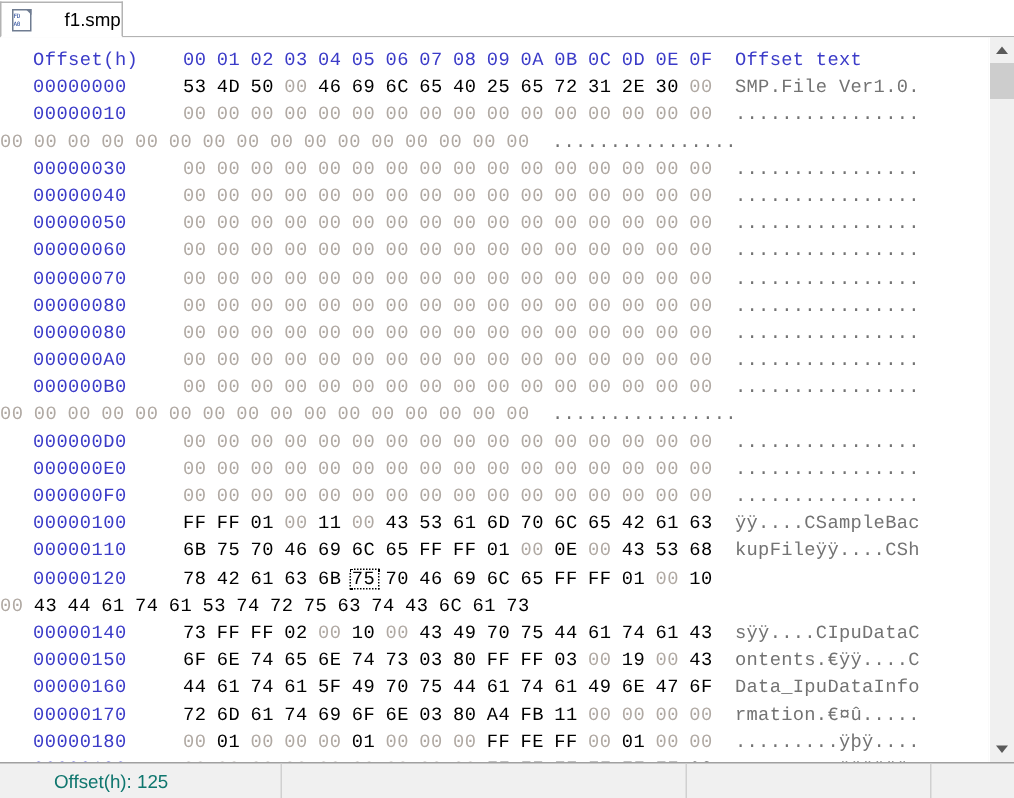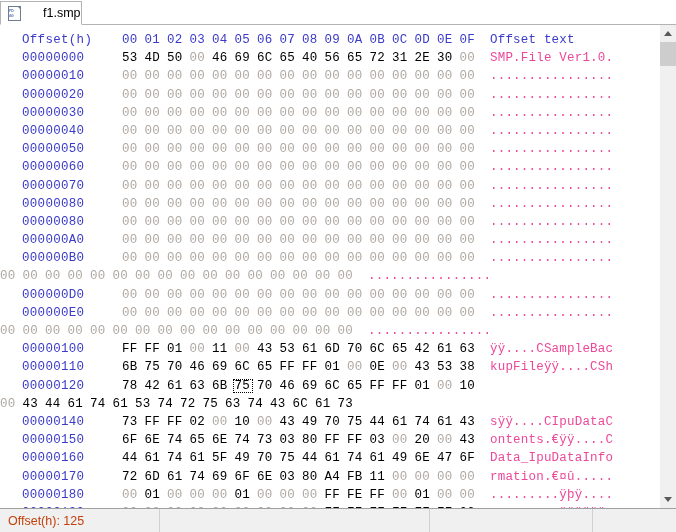--- a/index.html
+++ b/index.html
@@ -144,21 +144,21 @@
     position: absolute;
     left: -2px;
     top: 2px;
     width: 20px;
     height: 14px;
     border: 1px dotted #000000;
     box-sizing: border-box;
   }
   .col-text {
     padding-left: 8px;
-    color: #ec4899;
+    color: #737373;
     letter-spacing: 0.2px;
     position: relative;
   }
   .col-text.hdr { color: #3b3bc8; }
   .caret {
     display: inline-block;
     width: 0;
     border-left: 1px solid #000000;
     height: 13px;
     vertical-align: -2px;
@@ -207,22 +207,23 @@
 
   
   .statusbar {
     height: 24px;
     flex: 0 0 24px;
     background: #f0f0f0;
     border-top: 1px solid #a0a0a0;
     display: flex;
     align-items: flex-end;
     font-size: 12.5px;
-    color: #c2410c;
+    color: #0f766e;
     box-sizing: border-box;
+    padding-left: 28px;
   }
   .status-cell {
     height: 100%;
     display: flex;
     align-items: center;
     padding-left: 8px;
     box-sizing: border-box;
     border-right: 1px solid #d0d0d0;
   }
   .status-cell.c1 { width: 160px; }
@@ -282,21 +283,21 @@
             <div class="col-bytes">
               <span class="byte val">53</span>
               <span class="byte val">4D</span>
               <span class="byte val">50</span>
               <span class="byte zero">00</span>
               <span class="byte val">46</span>
               <span class="byte val">69</span>
               <span class="byte val">6C</span>
               <span class="byte val">65</span>
               <span class="byte val">40</span>
-              <span class="byte val">56</span>
+              <span class="byte val">25</span>
               <span class="byte val">65</span>
               <span class="byte val">72</span>
               <span class="byte val">31</span>
               <span class="byte val">2E</span>
               <span class="byte val">30</span>
               <span class="byte zero">00</span>
             </div>
             <div class="col-text">SMP.File Ver1.0.</div>
           </div>
           <div class="hexrow">
@@ -315,21 +316,20 @@
               <span class="byte zero">00</span>
               <span class="byte zero">00</span>
               <span class="byte zero">00</span>
               <span class="byte zero">00</span>
               <span class="byte zero">00</span>
               <span class="byte zero">00</span>
             </div>
             <div class="col-text">................</div>
           </div>
           <div class="hexrow">
-            <div class="col-offset">00000020</div>
             <div class="col-bytes">
               <span class="byte zero">00</span>
               <span class="byte zero">00</span>
               <span class="byte zero">00</span>
               <span class="byte zero">00</span>
               <span class="byte zero">00</span>
               <span class="byte zero">00</span>
               <span class="byte zero">00</span>
               <span class="byte zero">00</span>
               <span class="byte zero">00</span>
@@ -600,20 +600,21 @@
               <span class="byte zero">00</span>
               <span class="byte zero">00</span>
               <span class="byte zero">00</span>
               <span class="byte zero">00</span>
               <span class="byte zero">00</span>
               <span class="byte zero">00</span>
             </div>
             <div class="col-text">................</div>
           </div>
           <div class="hexrow">
+            <div class="col-offset">000000F0</div>
             <div class="col-bytes">
               <span class="byte zero">00</span>
               <span class="byte zero">00</span>
               <span class="byte zero">00</span>
               <span class="byte zero">00</span>
               <span class="byte zero">00</span>
               <span class="byte zero">00</span>
               <span class="byte zero">00</span>
               <span class="byte zero">00</span>
               <span class="byte zero">00</span>
@@ -660,21 +661,21 @@
               <span class="byte val">6C</span>
               <span class="byte val">65</span>
               <span class="byte val">FF</span>
               <span class="byte val">FF</span>
               <span class="byte val">01</span>
               <span class="byte zero">00</span>
               <span class="byte val">0E</span>
               <span class="byte zero">00</span>
               <span class="byte val">43</span>
               <span class="byte val">53</span>
-              <span class="byte val">38</span>
+              <span class="byte val">68</span>
             </div>
             <div class="col-text">kupFileÿÿ....CSh</div>
           </div>
           <div class="hexrow">
             <div class="col-offset">00000120</div>
             <div class="col-bytes">
               <span class="byte val">78</span>
               <span class="byte val">42</span>
               <span class="byte val">61</span>
               <span class="byte val">63</span>
@@ -743,21 +744,21 @@
               <span class="byte val">65</span>
               <span class="byte val">6E</span>
               <span class="byte val">74</span>
               <span class="byte val">73</span>
               <span class="byte val">03</span>
               <span class="byte val">80</span>
               <span class="byte val">FF</span>
               <span class="byte val">FF</span>
               <span class="byte val">03</span>
               <span class="byte zero">00</span>
-              <span class="byte val">20</span>
+              <span class="byte val">19</span>
               <span class="byte zero">00</span>
               <span class="byte val">43</span>
             </div>
             <div class="col-text">ontents.€ÿÿ....C</div>
           </div>
           <div class="hexrow">
             <div class="col-offset">00000160</div>
             <div class="col-bytes">
               <span class="byte val">44</span>
               <span class="byte val">61</span>

